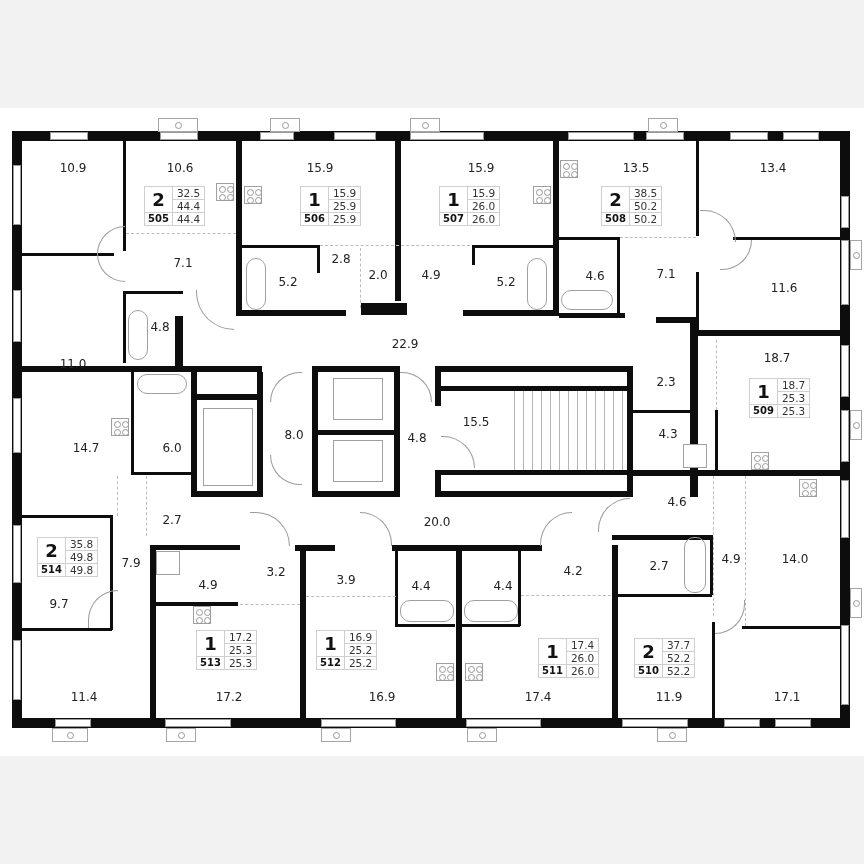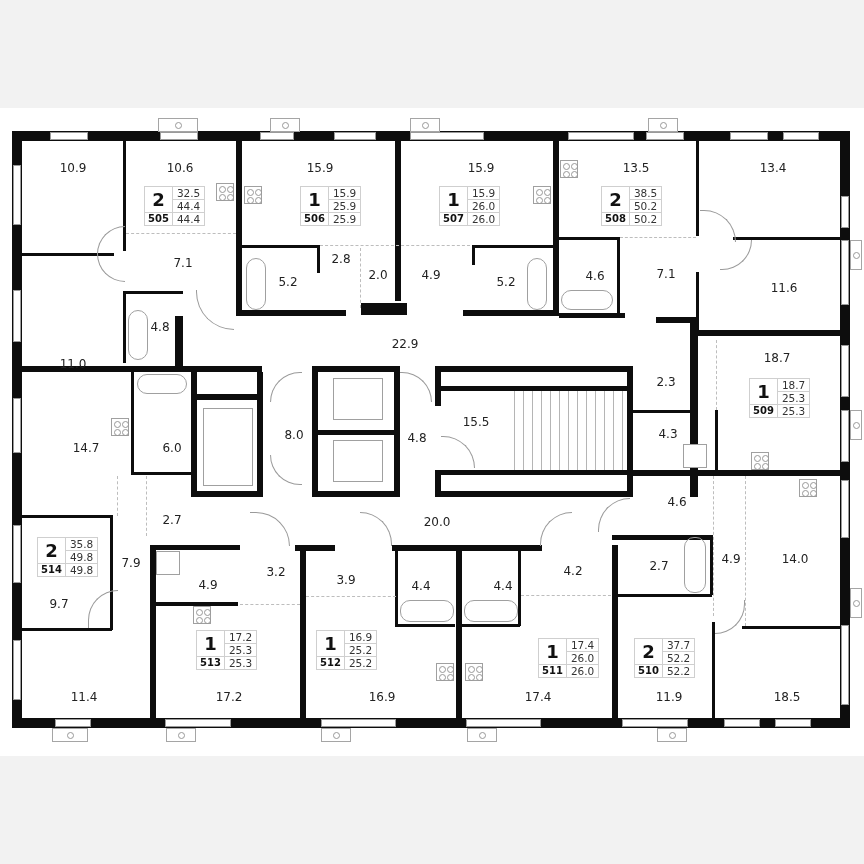--- a/index.html
+++ b/index.html
@@ -353,21 +353,21 @@
   <span class="room" style="left:59px;top:604px;">9.7</span>
   <span class="room" style="left:294px;top:435px;">8.0</span>
   <span class="room" style="left:417px;top:438px;">4.8</span>
   <span class="room" style="left:476px;top:422px;">15.5</span>
   <span class="room" style="left:437px;top:522px;">20.0</span>
   <span class="room" style="left:677px;top:502px;">4.6</span>
   <span class="room" style="left:659px;top:566px;">2.7</span>
   <span class="room" style="left:731px;top:559px;">4.9</span>
   <span class="room" style="left:795px;top:559px;">14.0</span>
   <span class="room" style="left:669px;top:697px;">11.9</span>
-  <span class="room" style="left:787px;top:697px;">18.5</span>
+  <span class="room" style="left:787px;top:697px;">17.1</span>
   <span class="room" style="left:503px;top:586px;">4.4</span>
   <span class="room" style="left:573px;top:571px;">4.2</span>
   <span class="room" style="left:538px;top:697px;">17.4</span>
   <span class="room" style="left:346px;top:580px;">3.9</span>
   <span class="room" style="left:421px;top:586px;">4.4</span>
   <span class="room" style="left:382px;top:697px;">16.9</span>
   <span class="room" style="left:208px;top:585px;">4.9</span>
   <span class="room" style="left:276px;top:572px;">3.2</span>
   <span class="room" style="left:229px;top:697px;">17.2</span>
   <span class="room" style="left:84px;top:697px;">11.4</span>

